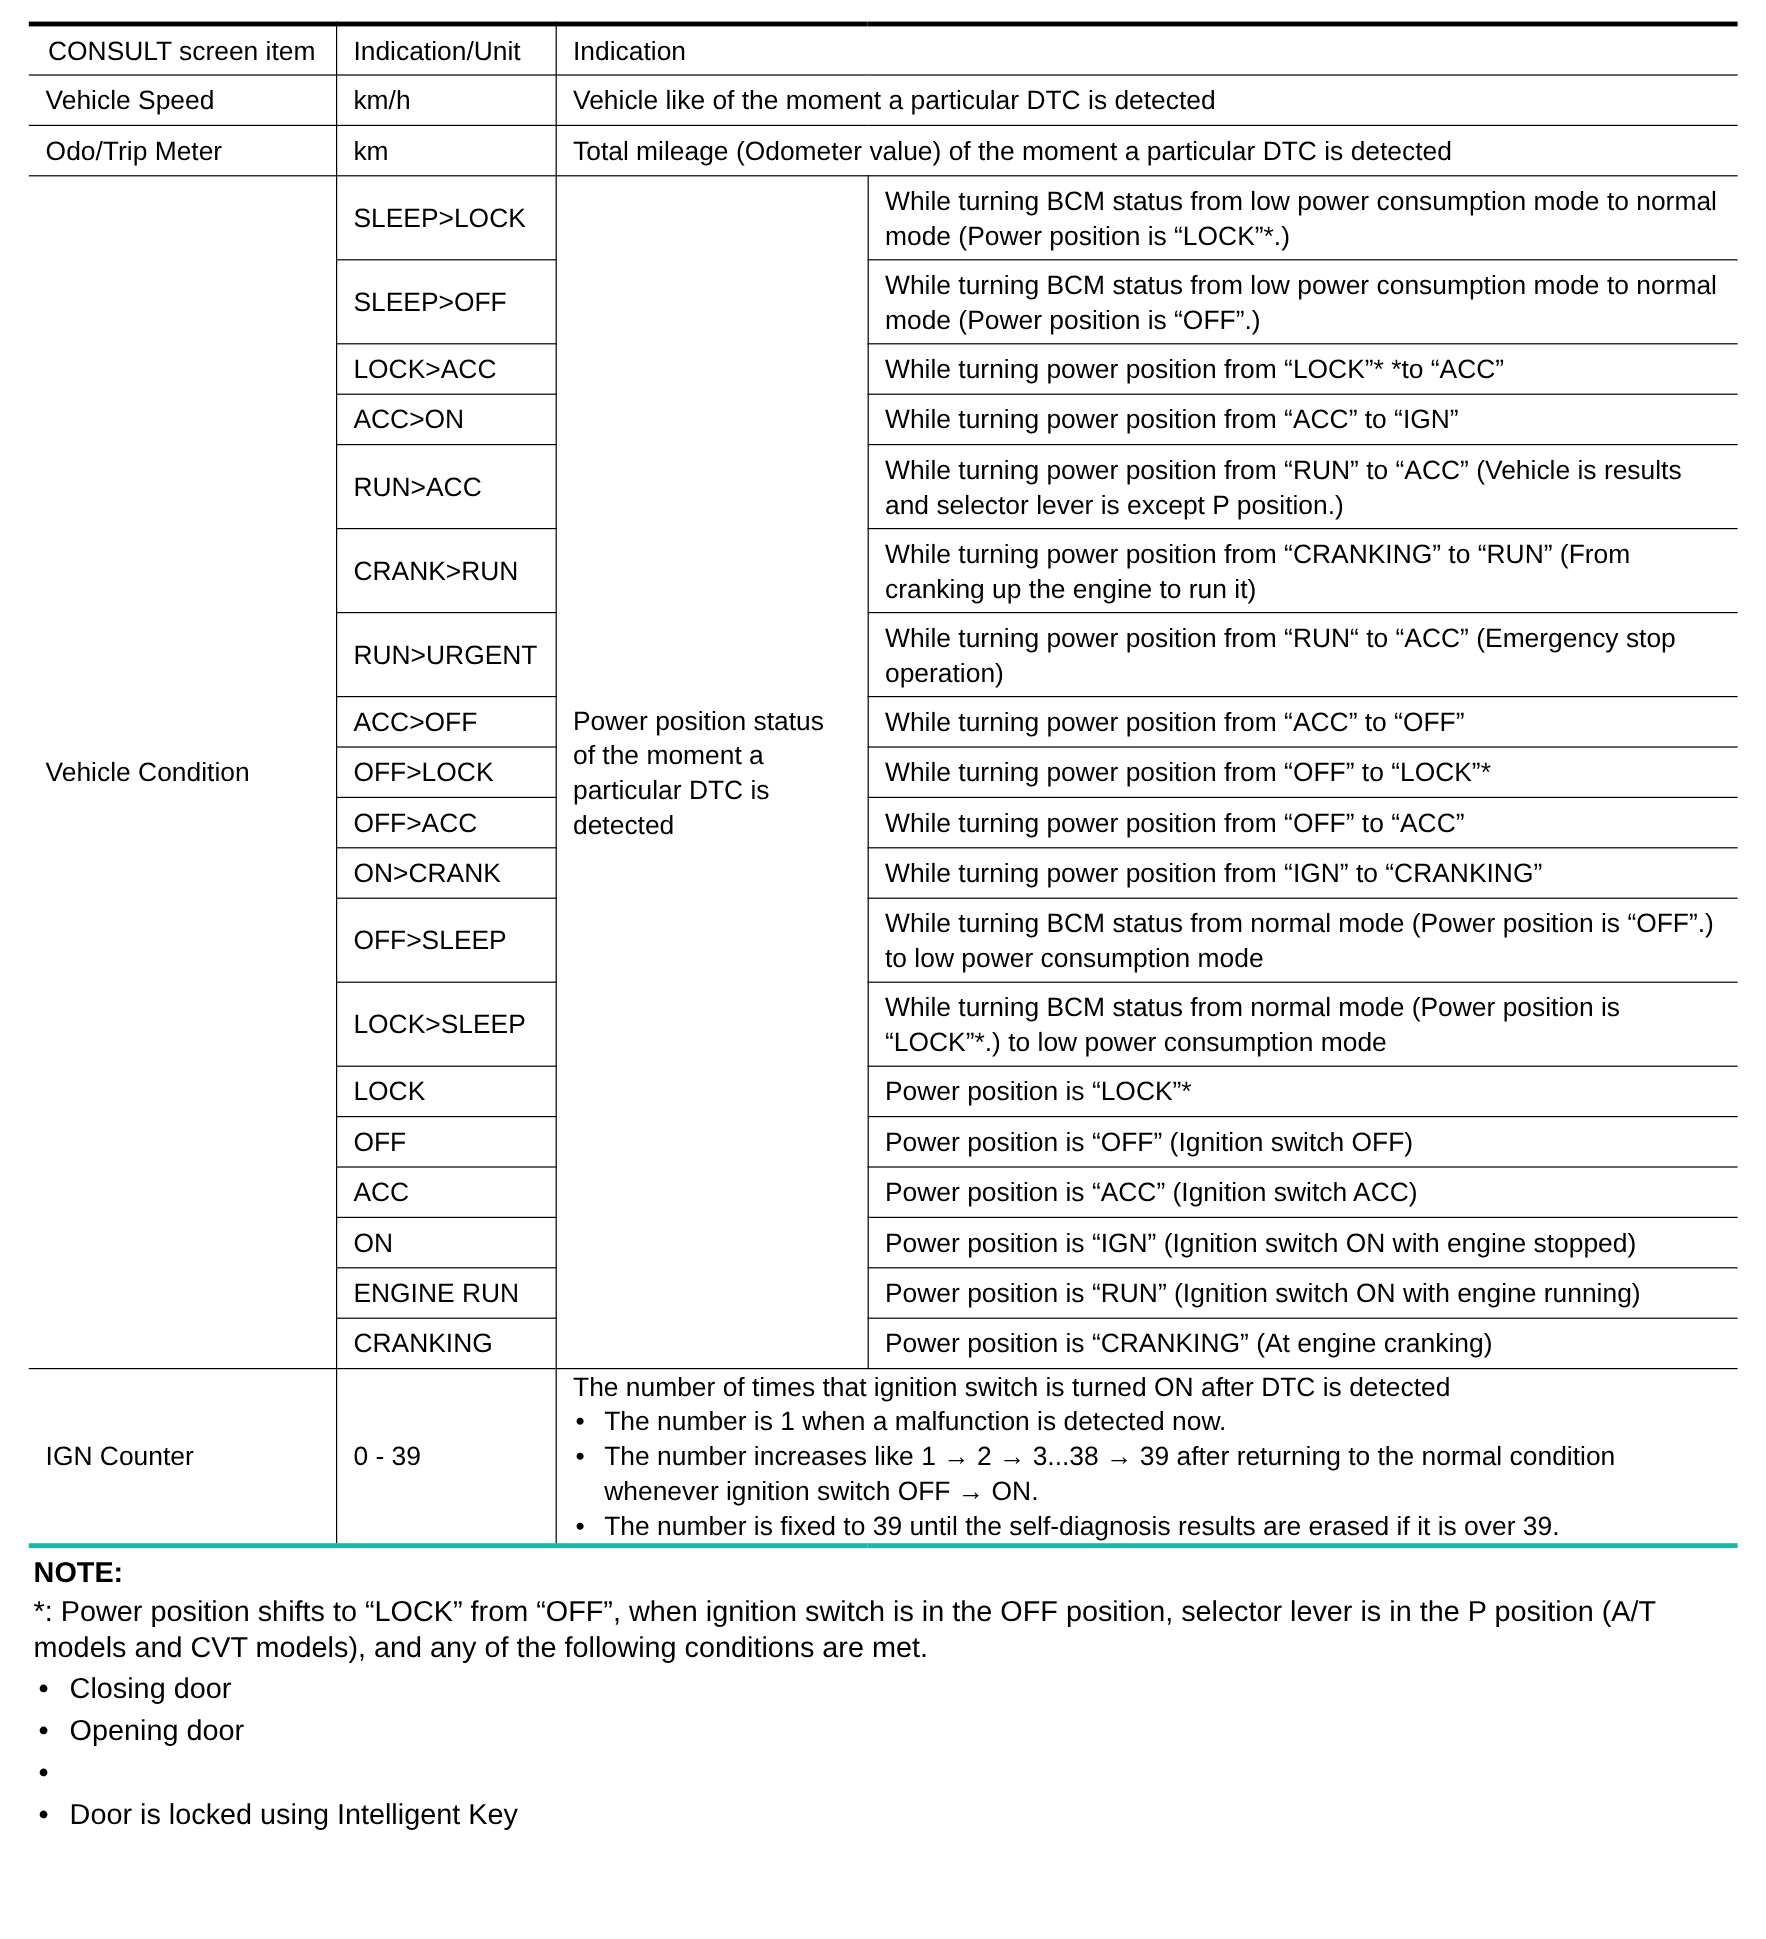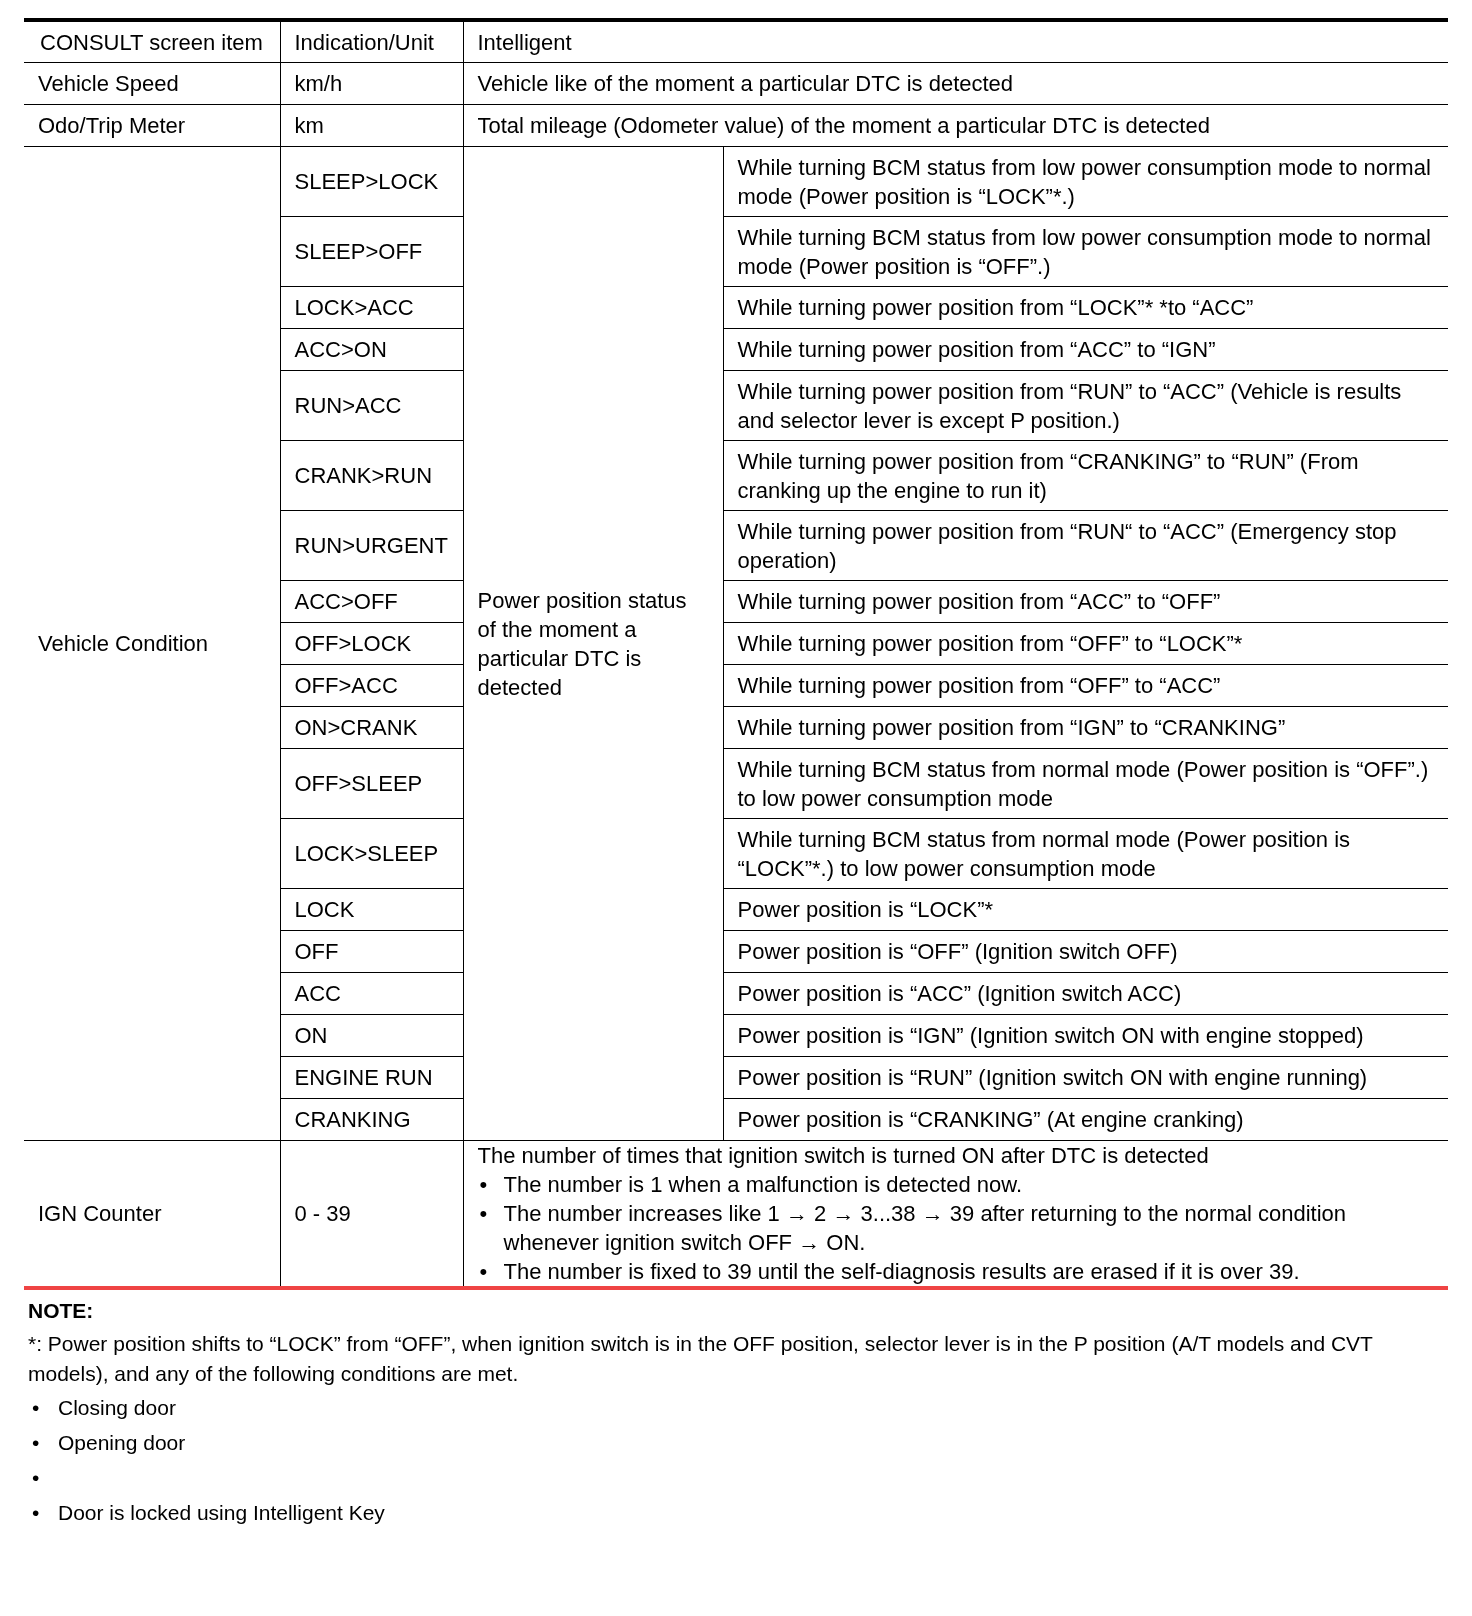--- a/index.html
+++ b/index.html
@@ -8,21 +8,21 @@
     font-family: "Liberation Sans", sans-serif;
     color: #000;
     font-size: 22px;
   }
   .page { position: relative; padding: 18px 24px 0 24px; }
   table.spec {
     width: 1424px;
     border-collapse: collapse;
     table-layout: fixed;
     border-top: 4px solid #000;
-    border-bottom: 4px solid #ef4444;
+    border-bottom: 4px solid #14b8a6;
   }
   table.spec td, table.spec th {
     border: 1.5px solid #000;
     padding: 0 14px;
     vertical-align: middle;
     font-weight: normal;
     line-height: 29px;
     text-align: left;
   }
   table.spec tr > :first-child { border-left: none; }
@@ -31,42 +31,42 @@
   table.spec th.c1 { text-align: left; padding-left: 16px; }
   .row-h1 { height: 42px; }
   .row-h2 { height: 70px; }
   .sec-top td { border-top: 3px solid #000; }
   .ign-top td { border-top: 3px solid #000; }
   td.multi { line-height: 28.5px; padding-top: 2px; padding-bottom: 2px; }
   td.power-desc { vertical-align: middle; line-height: 28px; padding-left: 14px; padding-right: 8px; }
   td.ign-desc { padding-top: 4px; padding-bottom: 4px; line-height: 28px; }
   .bul { display: flex; }
   .bul .dot { width: 24px; flex: 0 0 24px; padding-left: 2px; }
-  .note { padding: 6px 4px 0 4px; font-size: 21px; line-height: 30px; }
+  .note { padding: 6px 4px 0 4px; font-size: 24px; line-height: 30px; }
   .note .note-title { font-weight: bold; margin-bottom: 3px; }
   .note p { margin: 0 0 4px 0; }
   .note .li { display: flex; margin: 4px 0 5px 0; }
   .note .li .dot { width: 26px; flex: 0 0 26px; padding-left: 4px; }
 </style>
 </head>
 <body>
 
 <div class="page">
   <table class="spec">
     <colgroup>
       <col style="width:256px">
       <col style="width:183px">
       <col style="width:260px">
       <col>
     </colgroup>
     <thead>
       <tr>
         <th class="c1">CONSULT screen item</th>
         <th>Indication/Unit</th>
-        <th colspan="2">Intelligent</th>
+        <th colspan="2">Indication</th>
       </tr>
     </thead>
     <tbody id="tbody">
       <tr class="row-h1">
         <td>Vehicle Speed</td>
         <td>km/h</td>
         <td colspan="2">Vehicle like of the moment a particular DTC is detected</td>
       </tr>
       <tr class="row-h1">
         <td>Odo/Trip Meter</td>

